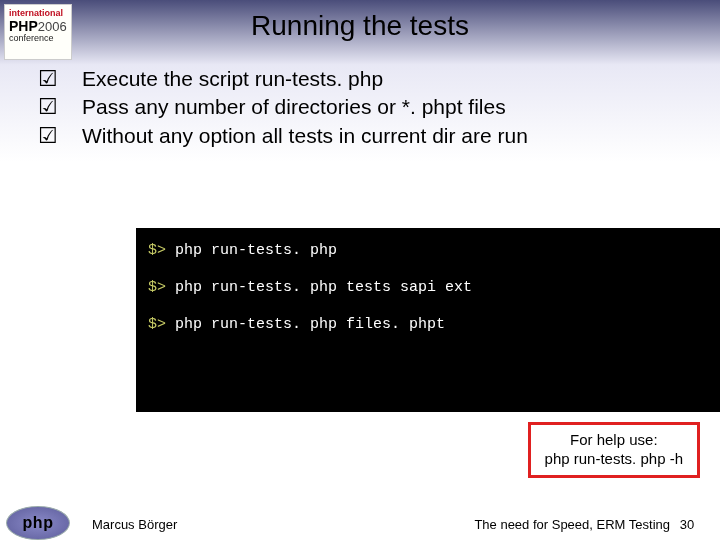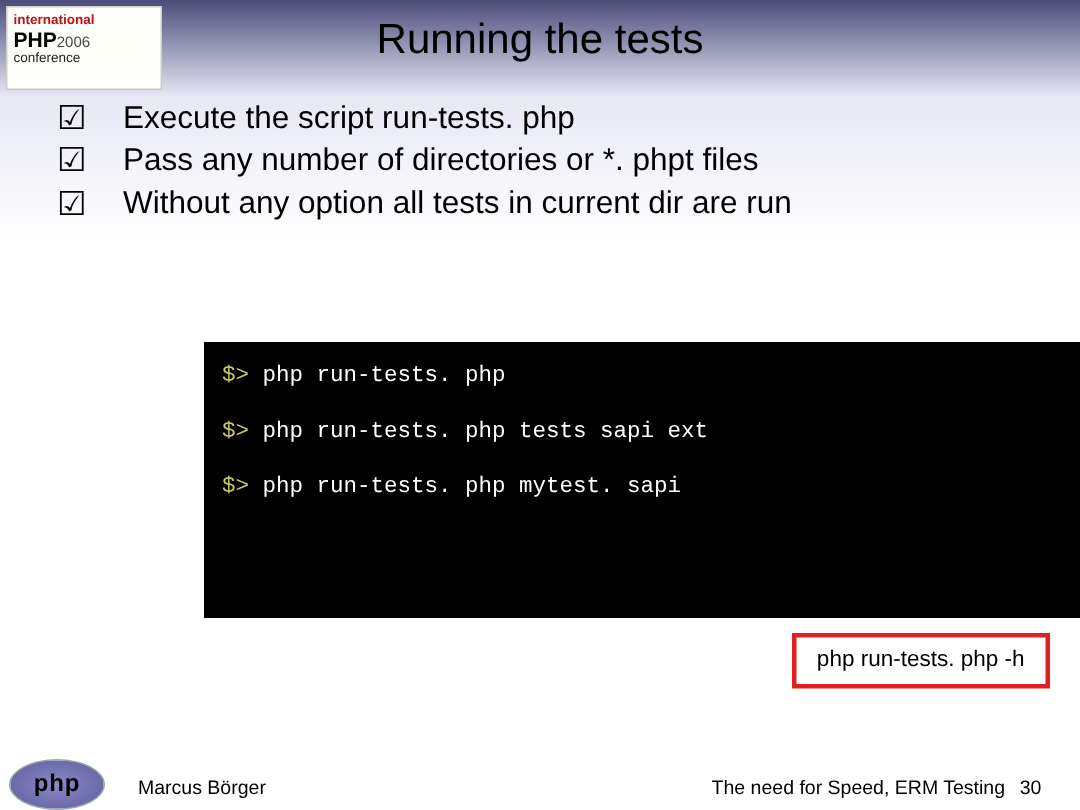--- a/index.html
+++ b/index.html
@@ -7,30 +7,30 @@
     width: 720px;
     height: 540px;
     background: linear-gradient(180deg, #4a4d7a 0%, #e8e8f5 12%, #ffffff 30%);
     font-family: Verdana, Arial, sans-serif;
     position: relative;
     overflow: hidden;
   }
   .conf-logo {
     position: absolute;
     top: 4px; left: 4px;
-    width: 104px; height: 56px;
+    width: 68px; height: 56px;
     background: #fffffa;
     border: 1px solid #ccc;
     font-size: 9px;
     padding: 4px;
     line-height: 1.1;
   }
   .conf-logo .i { color: #c01020; font-weight: bold; font-size: 9px; }
   .conf-logo .p { color: #000; font-weight: bold; font-size: 14px; }
-  .conf-logo .y { font-size: 10px; color: #444; }
+  .conf-logo .y { font-size: 13px; color: #444; }
   .conf-logo .c { font-size: 9px; color: #222; }
   .title {
     text-align: center;
     font-family: Verdana, Arial, sans-serif;
     font-size: 28px;
     padding-top: 10px;
     color: #000;
     font-weight: normal;
   }
   .bullets {
@@ -121,24 +121,25 @@
   </div>
   <div class="row">
     <span class="check">☑</span>
     <span class="btxt">Without any option all tests in current dir are run</span>
   </div>
 </div>
 
 <div class="terminal">
   <div class="line"><span class="prompt">$&gt;</span> <span class="cmd">php run-tests. php</span></div>
   <div class="line"><span class="prompt">$&gt;</span> <span class="cmd">php run-tests. php tests sapi ext</span></div>
-  <div class="line"><span class="prompt">$&gt;</span> <span class="cmd">php run-tests. php mytest. sapi</span></div>
+  <div class="line"><span class="prompt">$&gt;</span> <span class="cmd">php run-tests. php files. phpt</span></div>
 </div>
 
 <div class="help-box">
+  <div>For help use:</div>
   <div>php run-tests. php -h</div>
 </div>
 
 <div class="footer">
   <div class="php-logo">php</div>
   <div class="author">Marcus Börger</div>
   <div class="ftitle">The need for Speed, ERM Testing</div>
   <div class="pagenum">30</div>
 </div>
 

